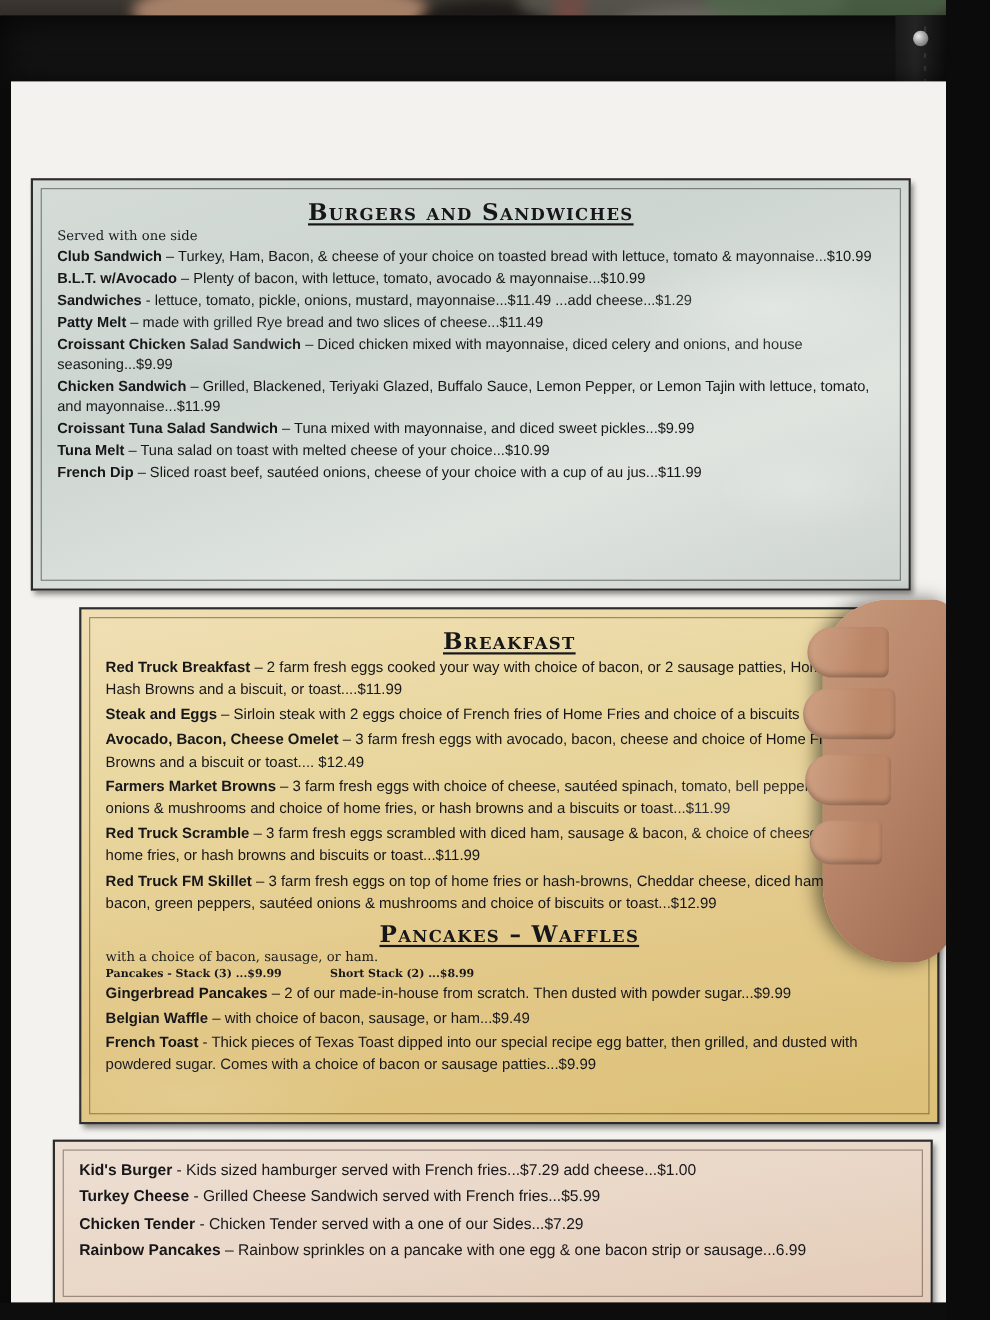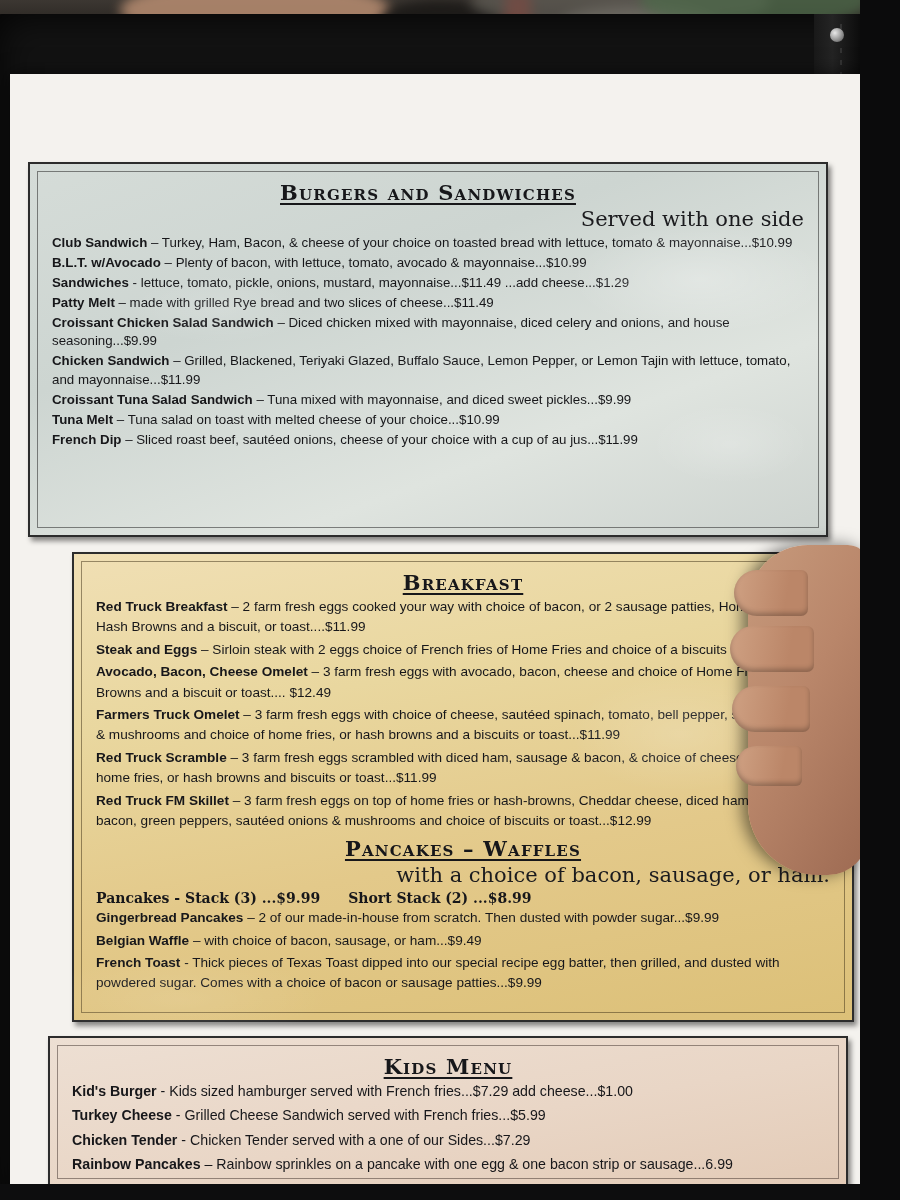--- a/index.html
+++ b/index.html
@@ -114,44 +114,44 @@
     font-size: 21px;
     font-weight: 700;
     letter-spacing: 1.2px;
     color: #17171a;
     text-decoration: underline;
     text-underline-offset: 3px;
     font-variant: small-caps;
     margin-bottom: 2px;
   }
   .sec-sub {
-    text-align: right;
+    text-align: left;
     font-family: "DejaVu Serif", serif;
-    font-size: 21px;
+    font-size: 12px;
     color: #1b1b1e;
     margin-bottom: 3px;
   }
 
   .item {
     font-family: Liberation Sans, sans-serif;
     font-size: 13.3px;
     line-height: 1.42;
     color: #17171a;
     margin-bottom: 1px;
     text-align: left;
   }
   .item .nm { font-weight: 700; }
   .sec-breakfast .item { font-size: 13.6px; line-height: 1.5; margin-bottom: 2px; }
   .sec-kids .item { font-size: 14.2px; line-height: 1.5; margin-bottom: 3px; }
 
   .pancake-head { margin-top: 5px; }
   .stack-row {
-    display: flex; gap: 28px;
+    display: flex; gap: 44px;
     font-family: "DejaVu Serif", serif;
-    font-size: 14px; font-weight: 700; color:#17171a;
+    font-size: 10px; font-weight: 700; color:#17171a;
     margin: 2px 0 2px 0;
   }
 
   
   .hand {
     position: absolute; right: -8px; top: 545px;
     width: 120px; height: 330px;
     background: linear-gradient(120deg,#c79a7c 0%, #b9866a 45%, #9d6a52 100%);
     border-radius: 60px 20px 40px 70px;
     box-shadow: -6px 0 16px rgba(0,0,0,.5);
@@ -212,41 +212,40 @@
       </div>
     </div>
 
     <div class="section sec-breakfast">
       <div class="inner">
         <div class="sec-title">Breakfast</div>
 
         <div class="item"><span class="nm">Red Truck Breakfast</span> <span>– 2 farm fresh eggs cooked your way with choice of bacon, or 2 sausage patties, Home Fries or Hash Browns and a biscuit, or toast....$11.99</span></div>
         <div class="item"><span class="nm">Steak and Eggs</span> <span>– Sirloin steak with 2 eggs choice of French fries of Home Fries and choice of a biscuits or toast...$14.99</span></div>
         <div class="item"><span class="nm">Avocado, Bacon, Cheese Omelet</span> <span>– 3 farm fresh eggs with avocado, bacon, cheese and choice of Home Fries, or Hash Browns and a biscuit or toast.... $12.49</span></div>
-        <div class="item"><span class="nm">Farmers Truck Omelet</span> <span>– 3 farm fresh eggs with choice of cheese, sautéed spinach, tomato, bell pepper, sautéed onions &amp; mushrooms and choice of home fries, or hash browns and a biscuits or toast...$11.99</span></div>
+        <div class="item"><span class="nm">Farmers Market Browns</span> <span>– 3 farm fresh eggs with choice of cheese, sautéed spinach, tomato, bell pepper, sautéed onions &amp; mushrooms and choice of home fries, or hash browns and a biscuits or toast...$11.99</span></div>
         <div class="item"><span class="nm">Red Truck Scramble</span> <span>– 3 farm fresh eggs scrambled with diced ham, sausage &amp; bacon, &amp; choice of cheese and choice of home fries, or hash browns and biscuits or toast...$11.99</span></div>
         <div class="item"><span class="nm">Red Truck FM Skillet</span> <span>– 3 farm fresh eggs on top of home fries or hash-browns, Cheddar cheese, diced ham, sausage, bacon, green peppers, sautéed onions &amp; mushrooms and choice of biscuits or toast...$12.99</span></div>
 
         <div class="sec-title pancake-head">Pancakes – Waffles</div>
         <div class="sec-sub">with a choice of bacon, sausage, or ham.</div>
 
         <div class="stack-row">
           <span>Pancakes - Stack (3) ...$9.99</span>
           <span>Short Stack (2) ...$8.99</span>
         </div>
 
         <div class="item"><span class="nm">Gingerbread Pancakes</span> <span>– 2 of our made-in-house from scratch.  Then dusted with powder sugar...$9.99</span></div>
         <div class="item"><span class="nm">Belgian Waffle</span> <span>– with choice of bacon, sausage, or ham...$9.49</span></div>
         <div class="item"><span class="nm">French Toast</span> <span>- Thick pieces of Texas Toast dipped into our special recipe egg batter, then grilled, and dusted with powdered sugar.  Comes with a choice of bacon or sausage patties...$9.99</span></div>
       </div>
     </div>
 
     <div class="section sec-kids">
       <div class="inner">
-        <div class="sec-title">Kids Menu</div>
         <div class="item"><span class="nm">Kid's Burger</span> <span>- Kids sized hamburger served with French fries...$7.29 add cheese...$1.00</span></div>
         <div class="item"><span class="nm">Turkey Cheese</span> <span>- Grilled Cheese Sandwich served with French fries...$5.99</span></div>
         <div class="item"><span class="nm">Chicken Tender</span> <span>- Chicken Tender served with a one of our Sides...$7.29</span></div>
         <div class="item"><span class="nm">Rainbow Pancakes</span> <span>– Rainbow sprinkles on a pancake with one egg &amp; one bacon strip or sausage...6.99</span></div>
       </div>
     </div>
 
     <div class="sheen" style="left:560px; top:150px; width:260px; height:110px; opacity:.5;"></div>
     <div class="sheen" style="left:120px; top:200px; width:180px; height:70px; opacity:.25;"></div>
     <div class="sheen" style="left:640px; top:330px; width:160px; height:80px; opacity:.35;"></div>

